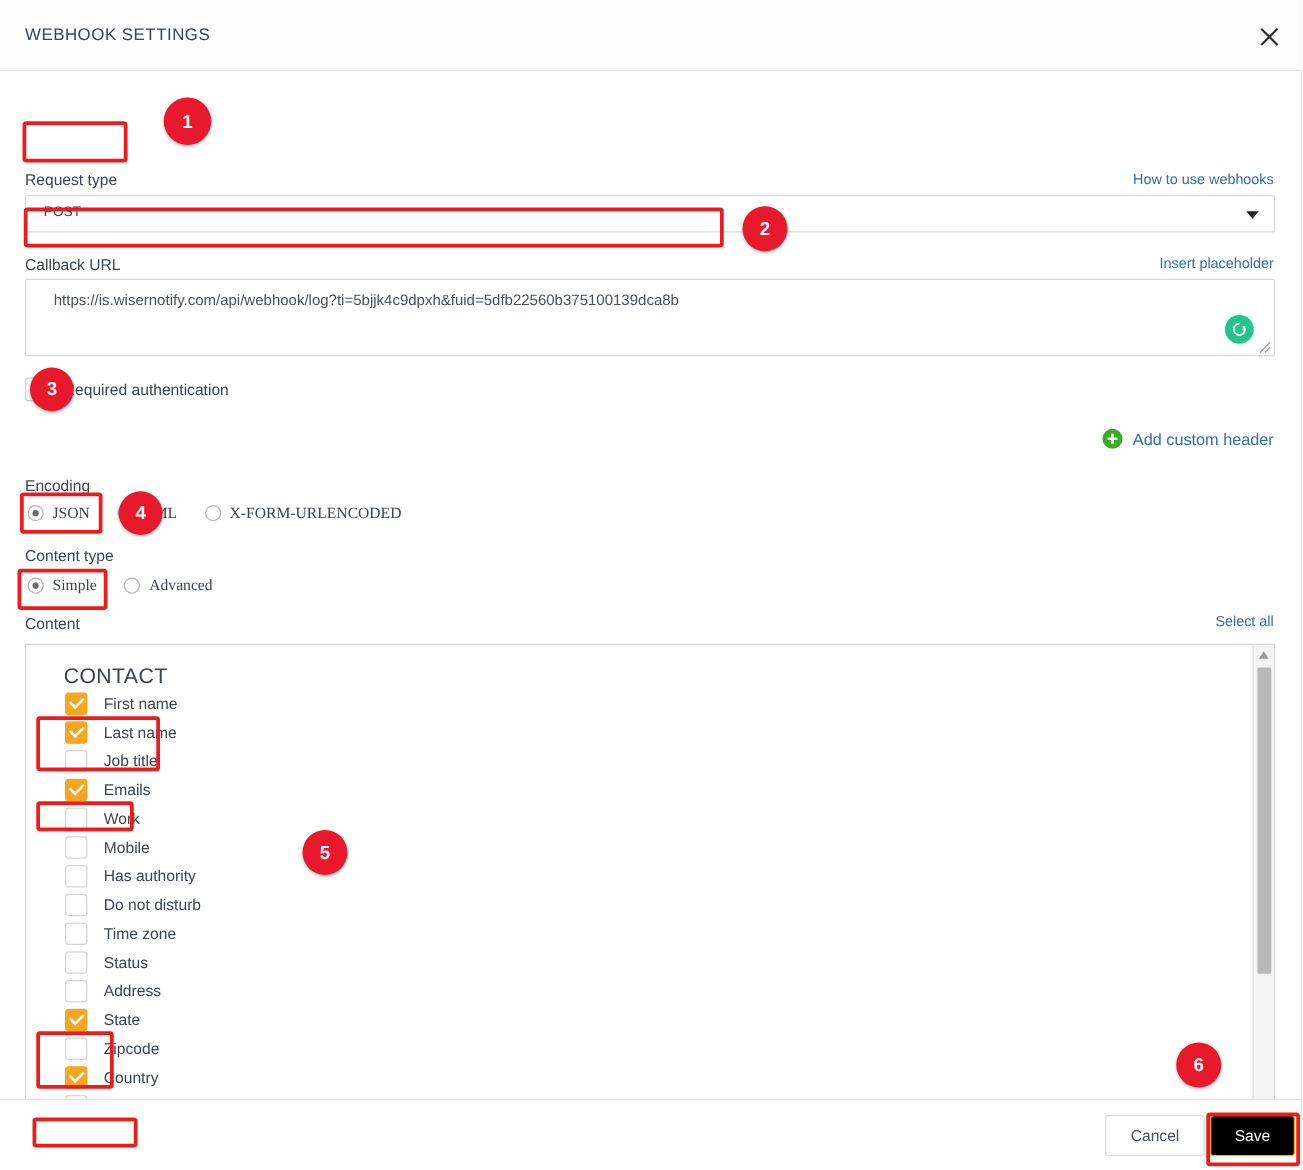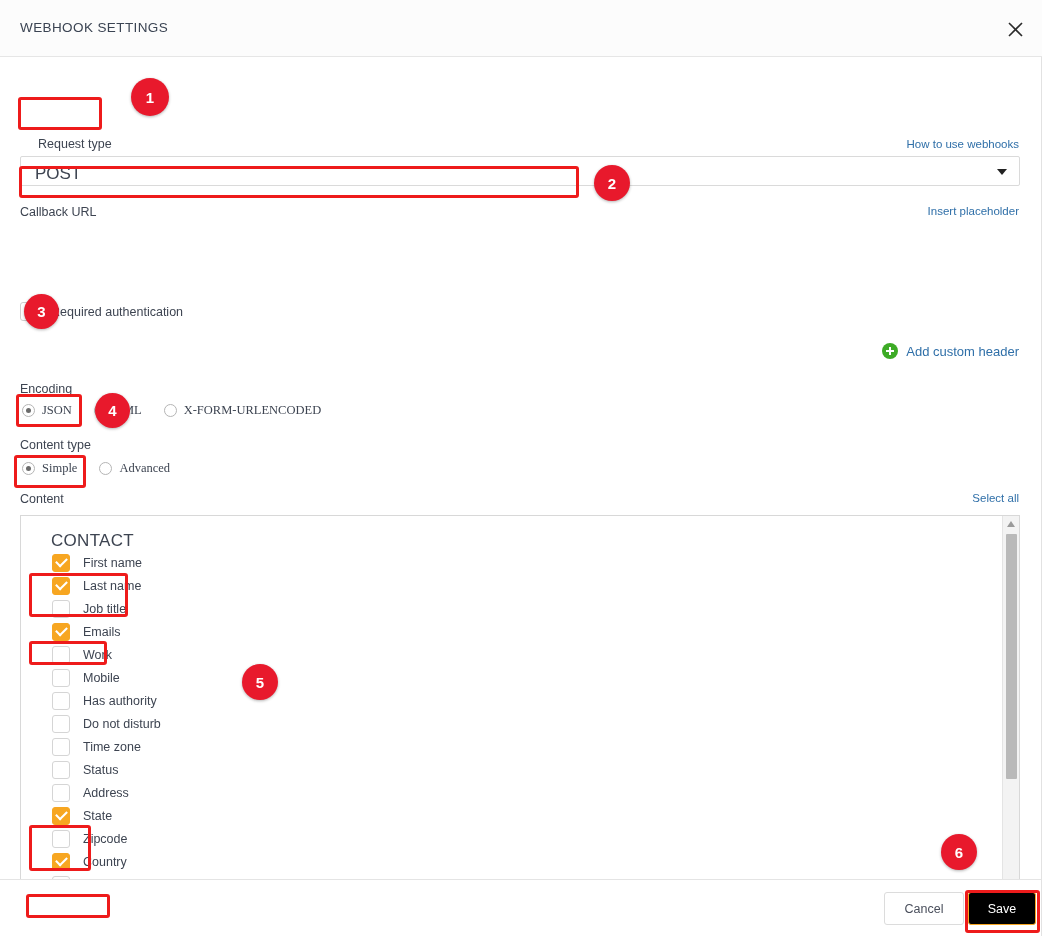--- a/index.html
+++ b/index.html
@@ -57,21 +57,21 @@
 
   
   .select-wrap {
     position: absolute; left: 20px; top: 99px;
     width: 1000px; height: 30px;
     border: 1px solid #dadada; border-radius: 2px;
     background: #fff;
   }
   .select-value {
     position: absolute; left: 14px; top: 7px;
-    font-size: 17px; color: #3d4451;
+    font-size: 11px; color: #3d4451;
   }
   .select-caret {
     position: absolute; right: 12px; top: 12px;
     width: 0; height: 0;
     border-left: 5px solid transparent;
     border-right: 5px solid transparent;
     border-top: 6px solid #222;
   }
 
   
@@ -249,31 +249,44 @@
     <div class="close-btn">
       <svg width="15" height="15" viewBox="0 0 15 15">
         <line x1="1" y1="1" x2="14" y2="14" stroke="#2b2b2b" stroke-width="1.6"></line>
         <line x1="14" y1="1" x2="1" y2="14" stroke="#2b2b2b" stroke-width="1.6"></line>
       </svg>
     </div>
   </div>
 
   <div class="modal-body">
 
-    <div class="field-label" style="left:20px; top:80px;margin-left:18px;">Request type</div>
+    <div class="field-label" style="left:20px; top:80px;">Request type</div>
     <div class="link-right" style="right:22px; top:81px;">How to use webhooks</div>
 
     <div class="select-wrap">
       <div class="select-value">POST</div>
       <div class="select-caret"></div>
     </div>
 
     <div class="field-label" style="left:20px; top:148px;">Callback URL</div>
     <div class="link-right" style="right:22px; top:148px;">Insert placeholder</div>
 
+    <div class="url-box">
+      <div class="url-text">https://is.wisernotify.com/api/webhook/log?ti=5bjjk4c9dpxh&amp;fuid=5dfb22560b375100139dca8b</div>
+      <div class="refresh-icon">
+        <svg width="15" height="15" viewBox="0 0 16 16">
+          <path d="M8 3.2 A4.8 4.8 0 1 0 12.8 8 L10.6 8" fill="none" stroke="#ffffff" stroke-width="1.5"></path>
+          <path d="M10.2 5.6 L12.9 8.1 L13.0 5.0 Z" fill="#ffffff"></path>
+        </svg>
+      </div>
+      <svg class="resize-grip" viewBox="0 0 11 11">
+        <line x1="10" y1="2" x2="2" y2="10" stroke="#9a9a9a" stroke-width="1"></line>
+        <line x1="10" y1="6" x2="6" y2="10" stroke="#9a9a9a" stroke-width="1"></line>
+      </svg>
+    </div>
 
     <div class="chk-row">
       <div class="chk-box"></div>
       <div class="chk-label">Required authentication</div>
     </div>
 
     <div class="add-header">
       <span class="plus-icon"></span>
       <span>Add custom header</span>
     </div>

